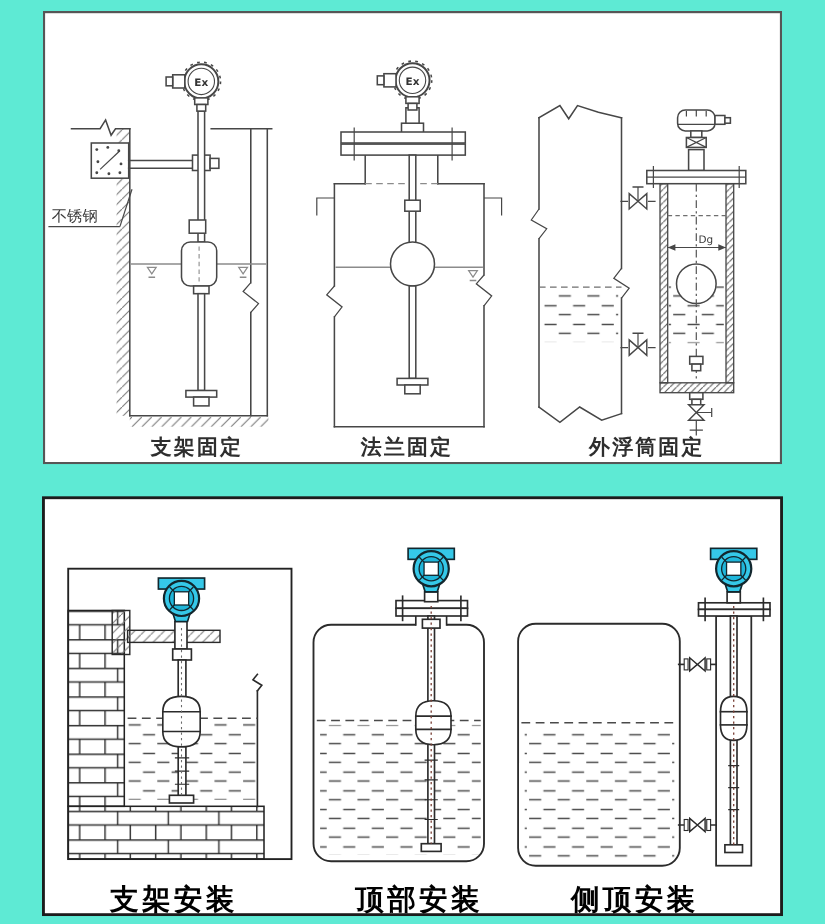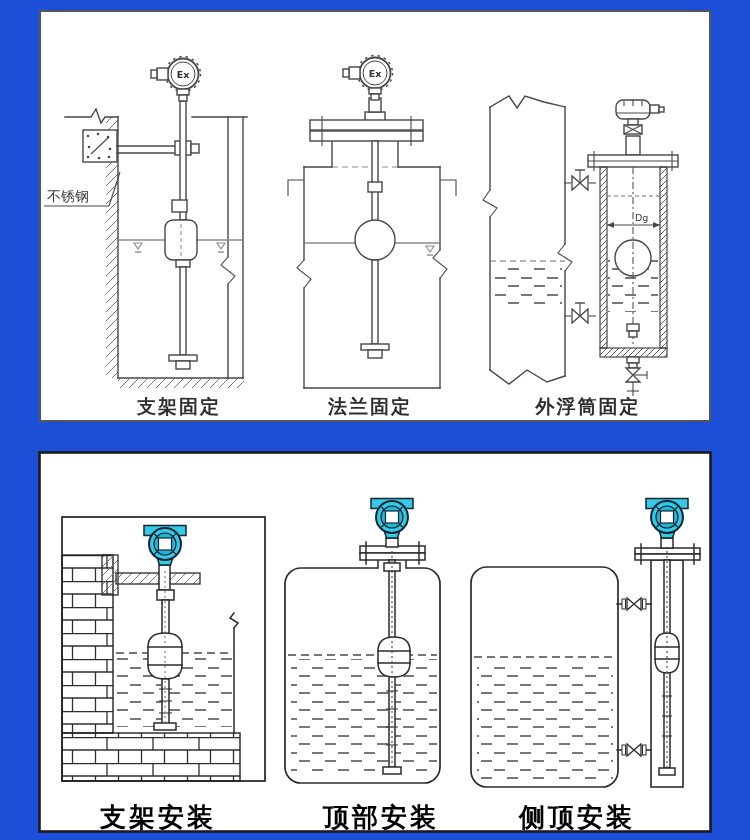--- a/index.html
+++ b/index.html
@@ -1,16 +1,16 @@
 <!DOCTYPE html>
 <html><head>
 <meta charset="utf-8">
 <style>
   html,body{margin:0;padding:0;background:#fff;}
-  #stage{position:relative;width:750px;height:840px;background:#1d4ed8;overflow:hidden;
+  #stage{position:relative;width:750px;height:840px;background:#5eead4;overflow:hidden;
          font-family:"DejaVu Sans",sans-serif;}
   .panel{position:absolute;}
   
   .ln{stroke:#474747;stroke-width:1.4;fill:none;stroke-linecap:square;}
   .lt{stroke:#474747;stroke-width:1.1;fill:none;}
   .wf{fill:#fff;stroke:#474747;stroke-width:1.4;}
   .wfB{fill:#fff;stroke:#2b2b2b;stroke-width:1.5;}
   .lnB{stroke:#2b2b2b;stroke-width:1.5;fill:none;stroke-linecap:square;}
   .wl{stroke:#8b8b8b;stroke-width:1.4;fill:none;}
   .capTop{font-family:"DejaVu Sans",sans-serif;font-size:19px;font-weight:600;

